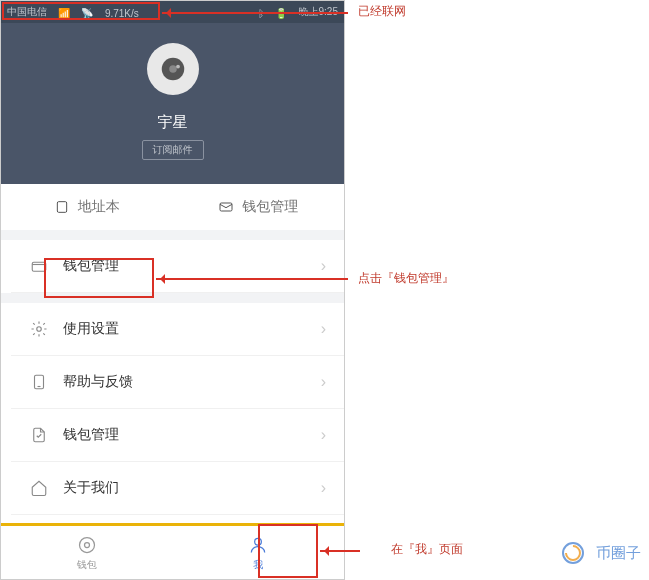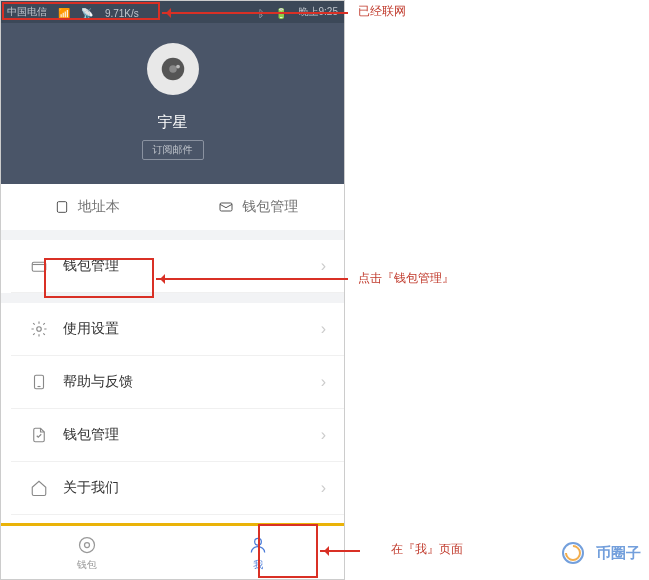--- a/index.html
+++ b/index.html
@@ -23,21 +23,21 @@
     .bottom-nav { position: absolute; bottom: 0; left: 0; right: 0; height: 56px; background: #fff; border-top: 3px solid #eab308; display: flex; }
     .nav-item { flex: 1; display: flex; flex-direction: column; align-items: center; justify-content: center; gap: 2px; font-size: 10px; color: #999; }
     .nav-item.active { color: #4a7bd8; }
     .nav-icon { width: 22px; height: 22px; display: flex; align-items: center; justify-content: center; }
     .nav-icon svg { width: 20px; height: 20px; stroke: currentColor; fill: none; stroke-width: 1.5; }
     
     .annotation { position: absolute; color: #c0392b; font-size: 12px; display: flex; align-items: center; }
     .red-box { position: absolute; border: 2px solid #d93025; pointer-events: none; }
     .arrow-line { position: absolute; height: 2px; background: #d93025; }
     .arrow-line::before { content: ""; position: absolute; left: -1px; top: -4px; border: 5px solid transparent; border-right-color: #d93025; }
-    .watermark { position: absolute; right: 8px; bottom: 16px; display: flex; align-items: center; gap: 12px; color: #5b8fd6; font-size: 15px; opacity: 0.85; font-weight: bold; }
+    .watermark { position: absolute; right: 8px; bottom: 16px; display: flex; align-items: center; gap: 12px; color: #5b8fd6; font-size: 15px; opacity: 0.85; }
     .watermark-circle { width: 22px; height: 22px; border: 2px solid #5b8fd6; border-radius: 50%; display: flex; align-items: center; justify-content: center; position: relative; }
     .watermark-circle::after { content: ""; width: 12px; height: 12px; border: 2px solid #f0a030; border-radius: 50%; border-left-color: transparent; transform: rotate(45deg); }
   </style>
 </head>
 <body>
 
 <div class="phone-frame">
 
   <div class="status-bar">
     <div class="status-left">

